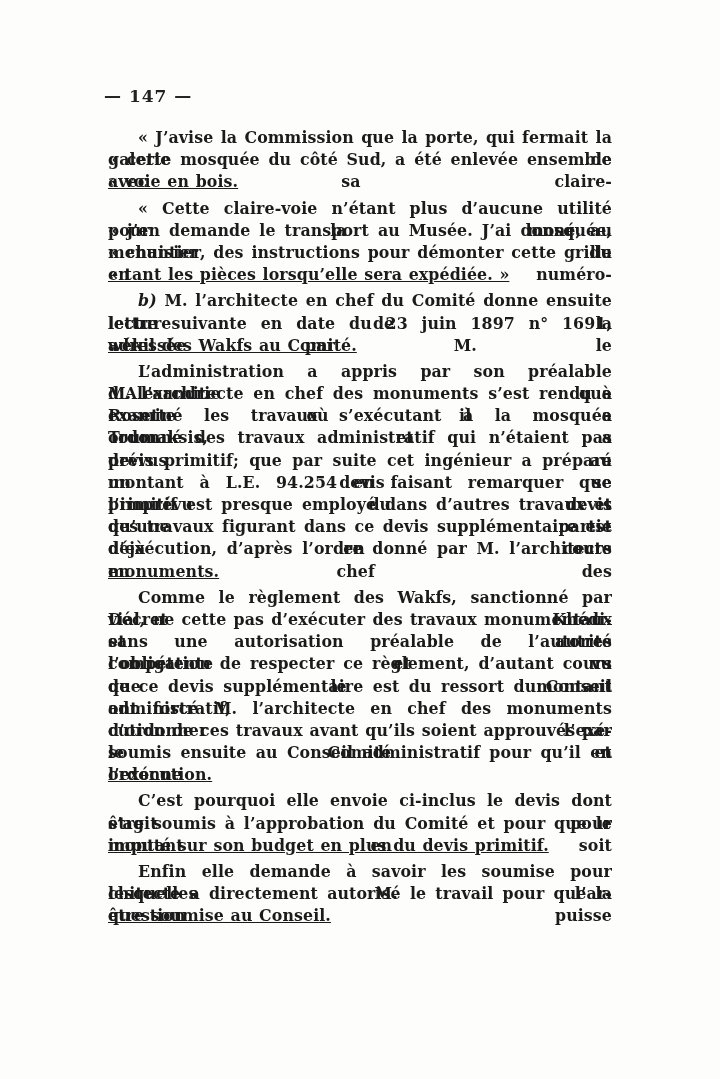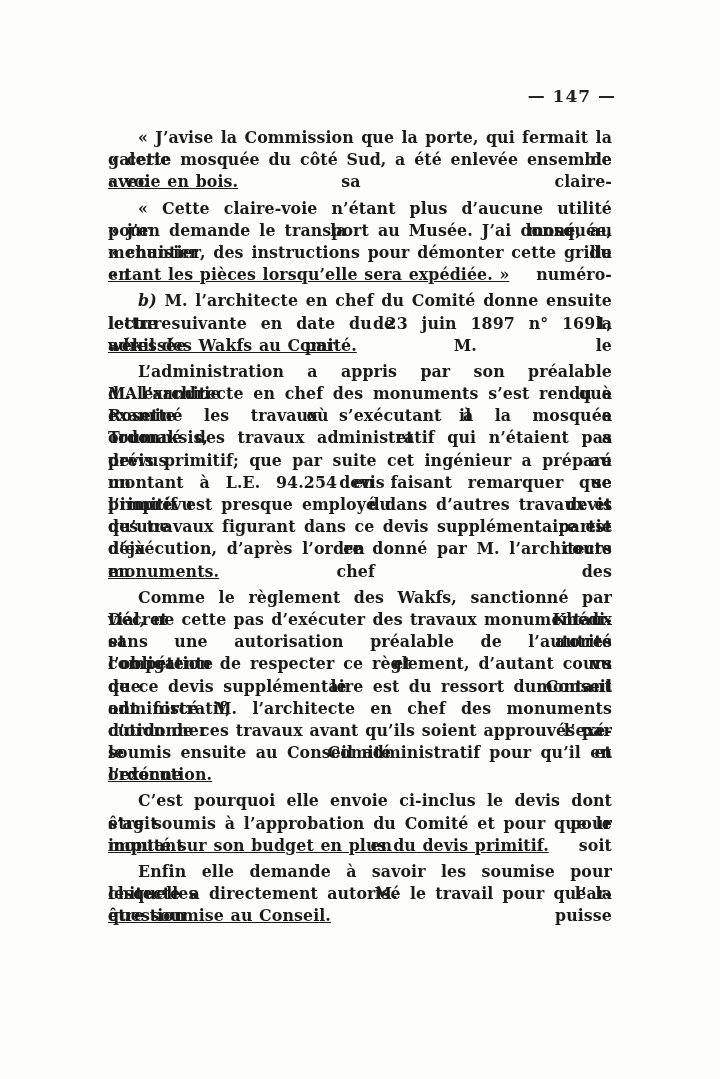--- a/index.html
+++ b/index.html
@@ -16,21 +16,21 @@
     font-family: "DejaVu Serif", "Liberation Serif", serif;
     color: #1b1b1b;
   }
   .text-column {
     position: absolute;
     left: 104px;
     top: 86px;
     width: 512px;
   }
   .page-number {
-    text-align: right;
+    text-align: left;
     font-size: 17px;
     font-weight: 700;
     letter-spacing: 1px;
     margin-bottom: 21px;
     color: #222;
   }
   .text-body {
     font-size: 15.8px;
     line-height: 22.2px;
     font-weight: 700;

